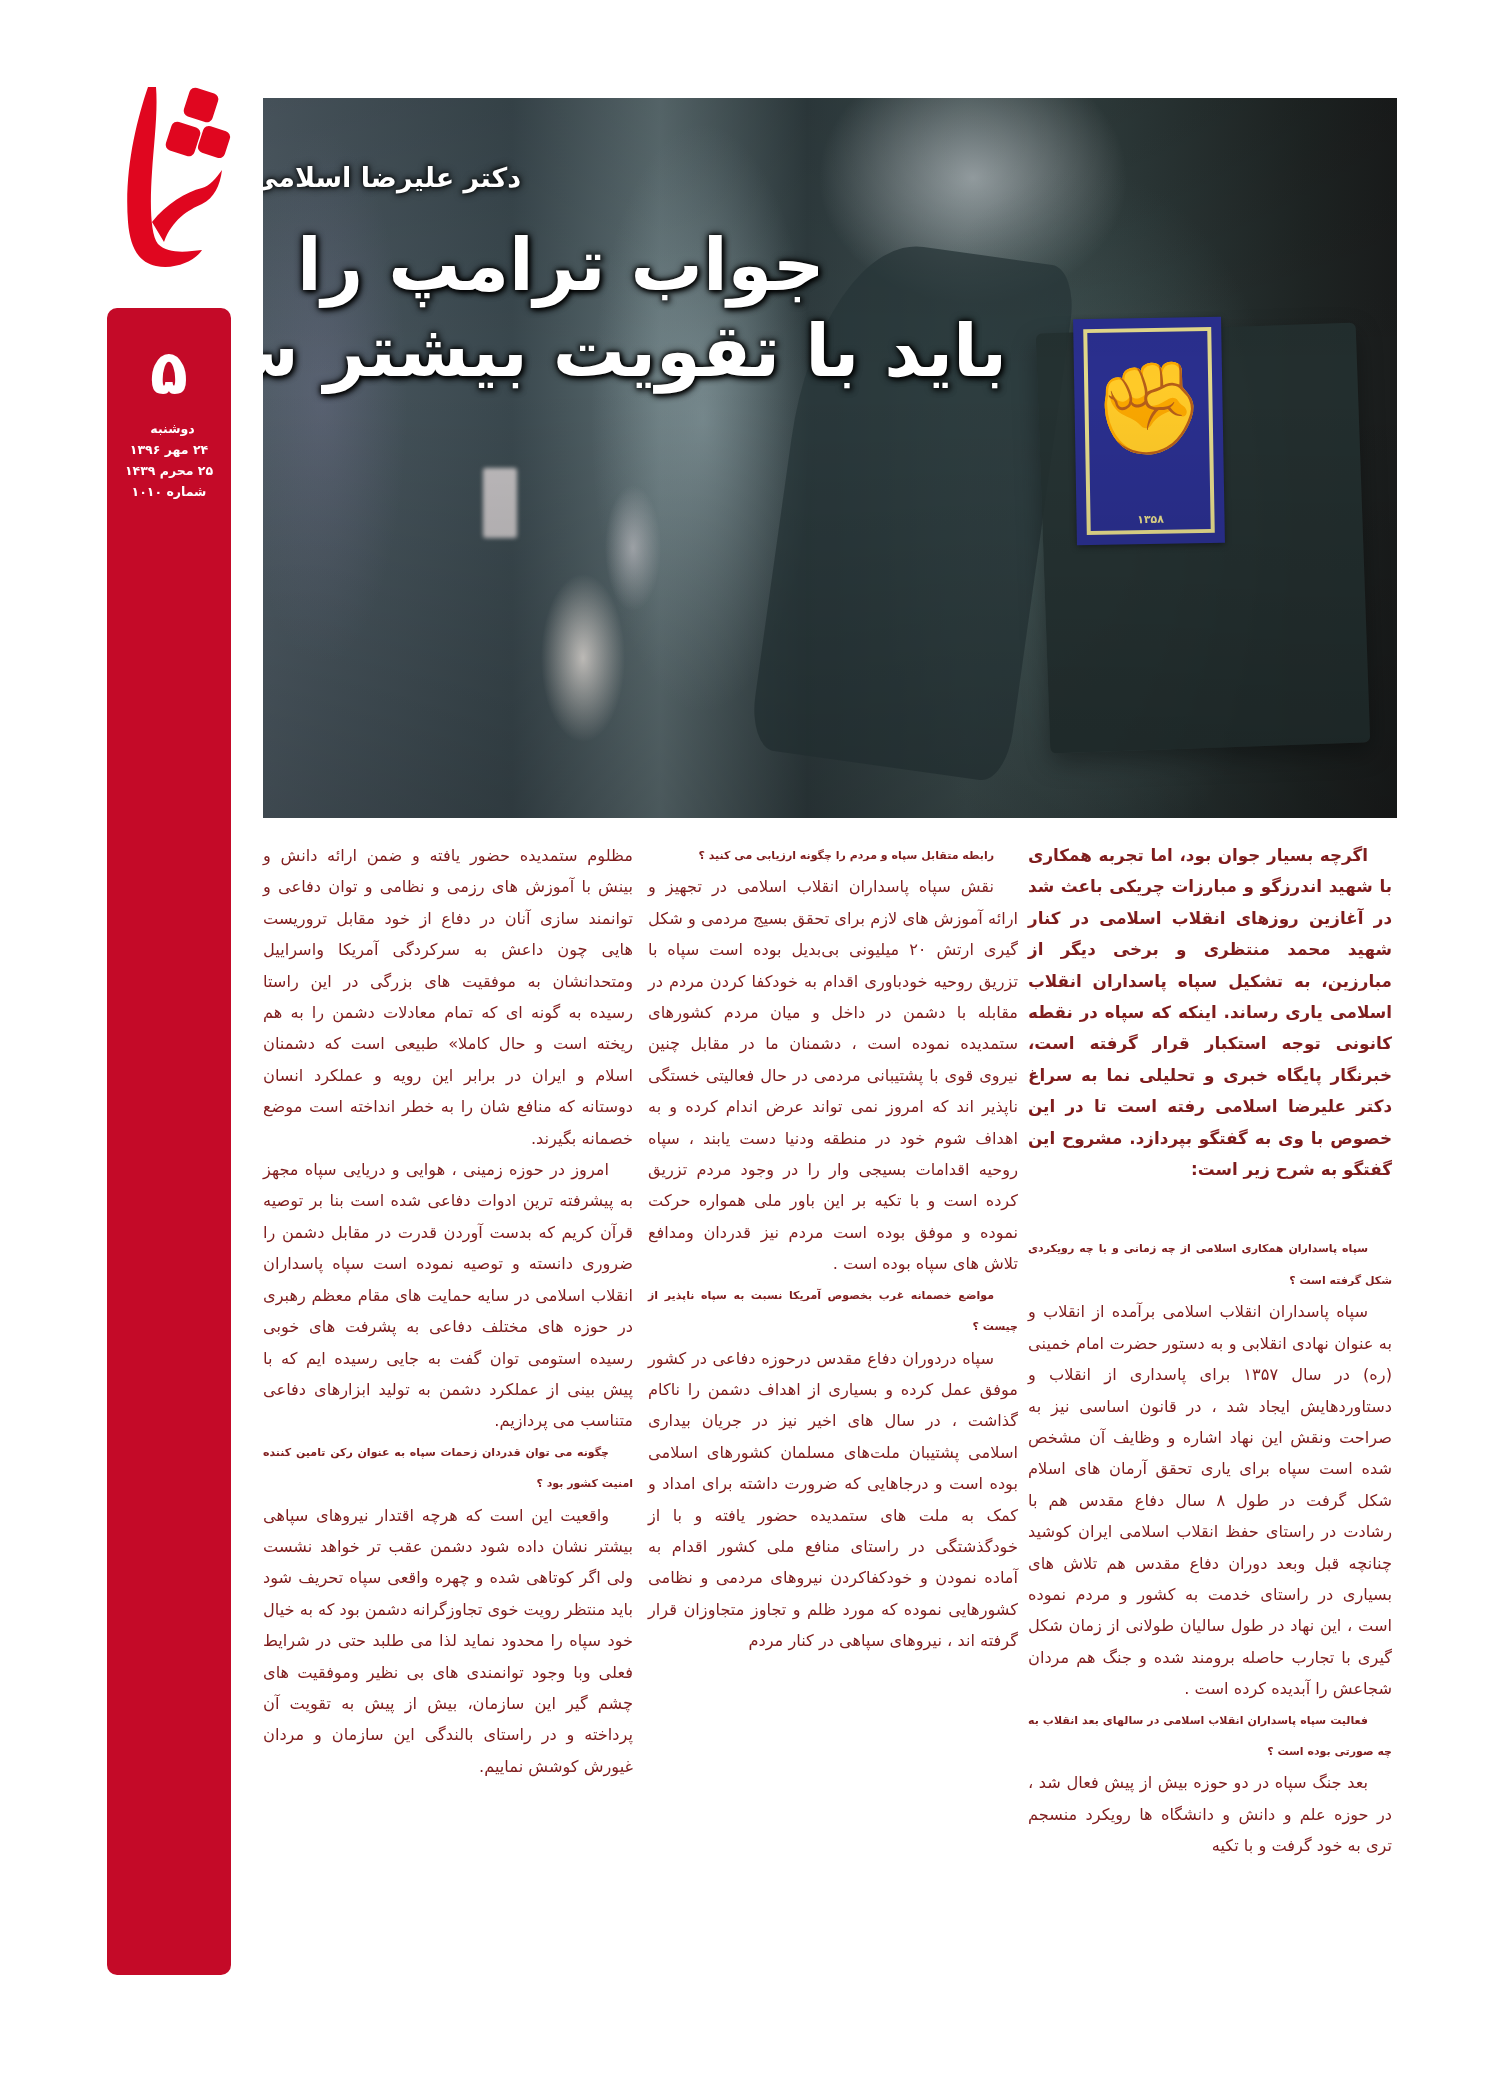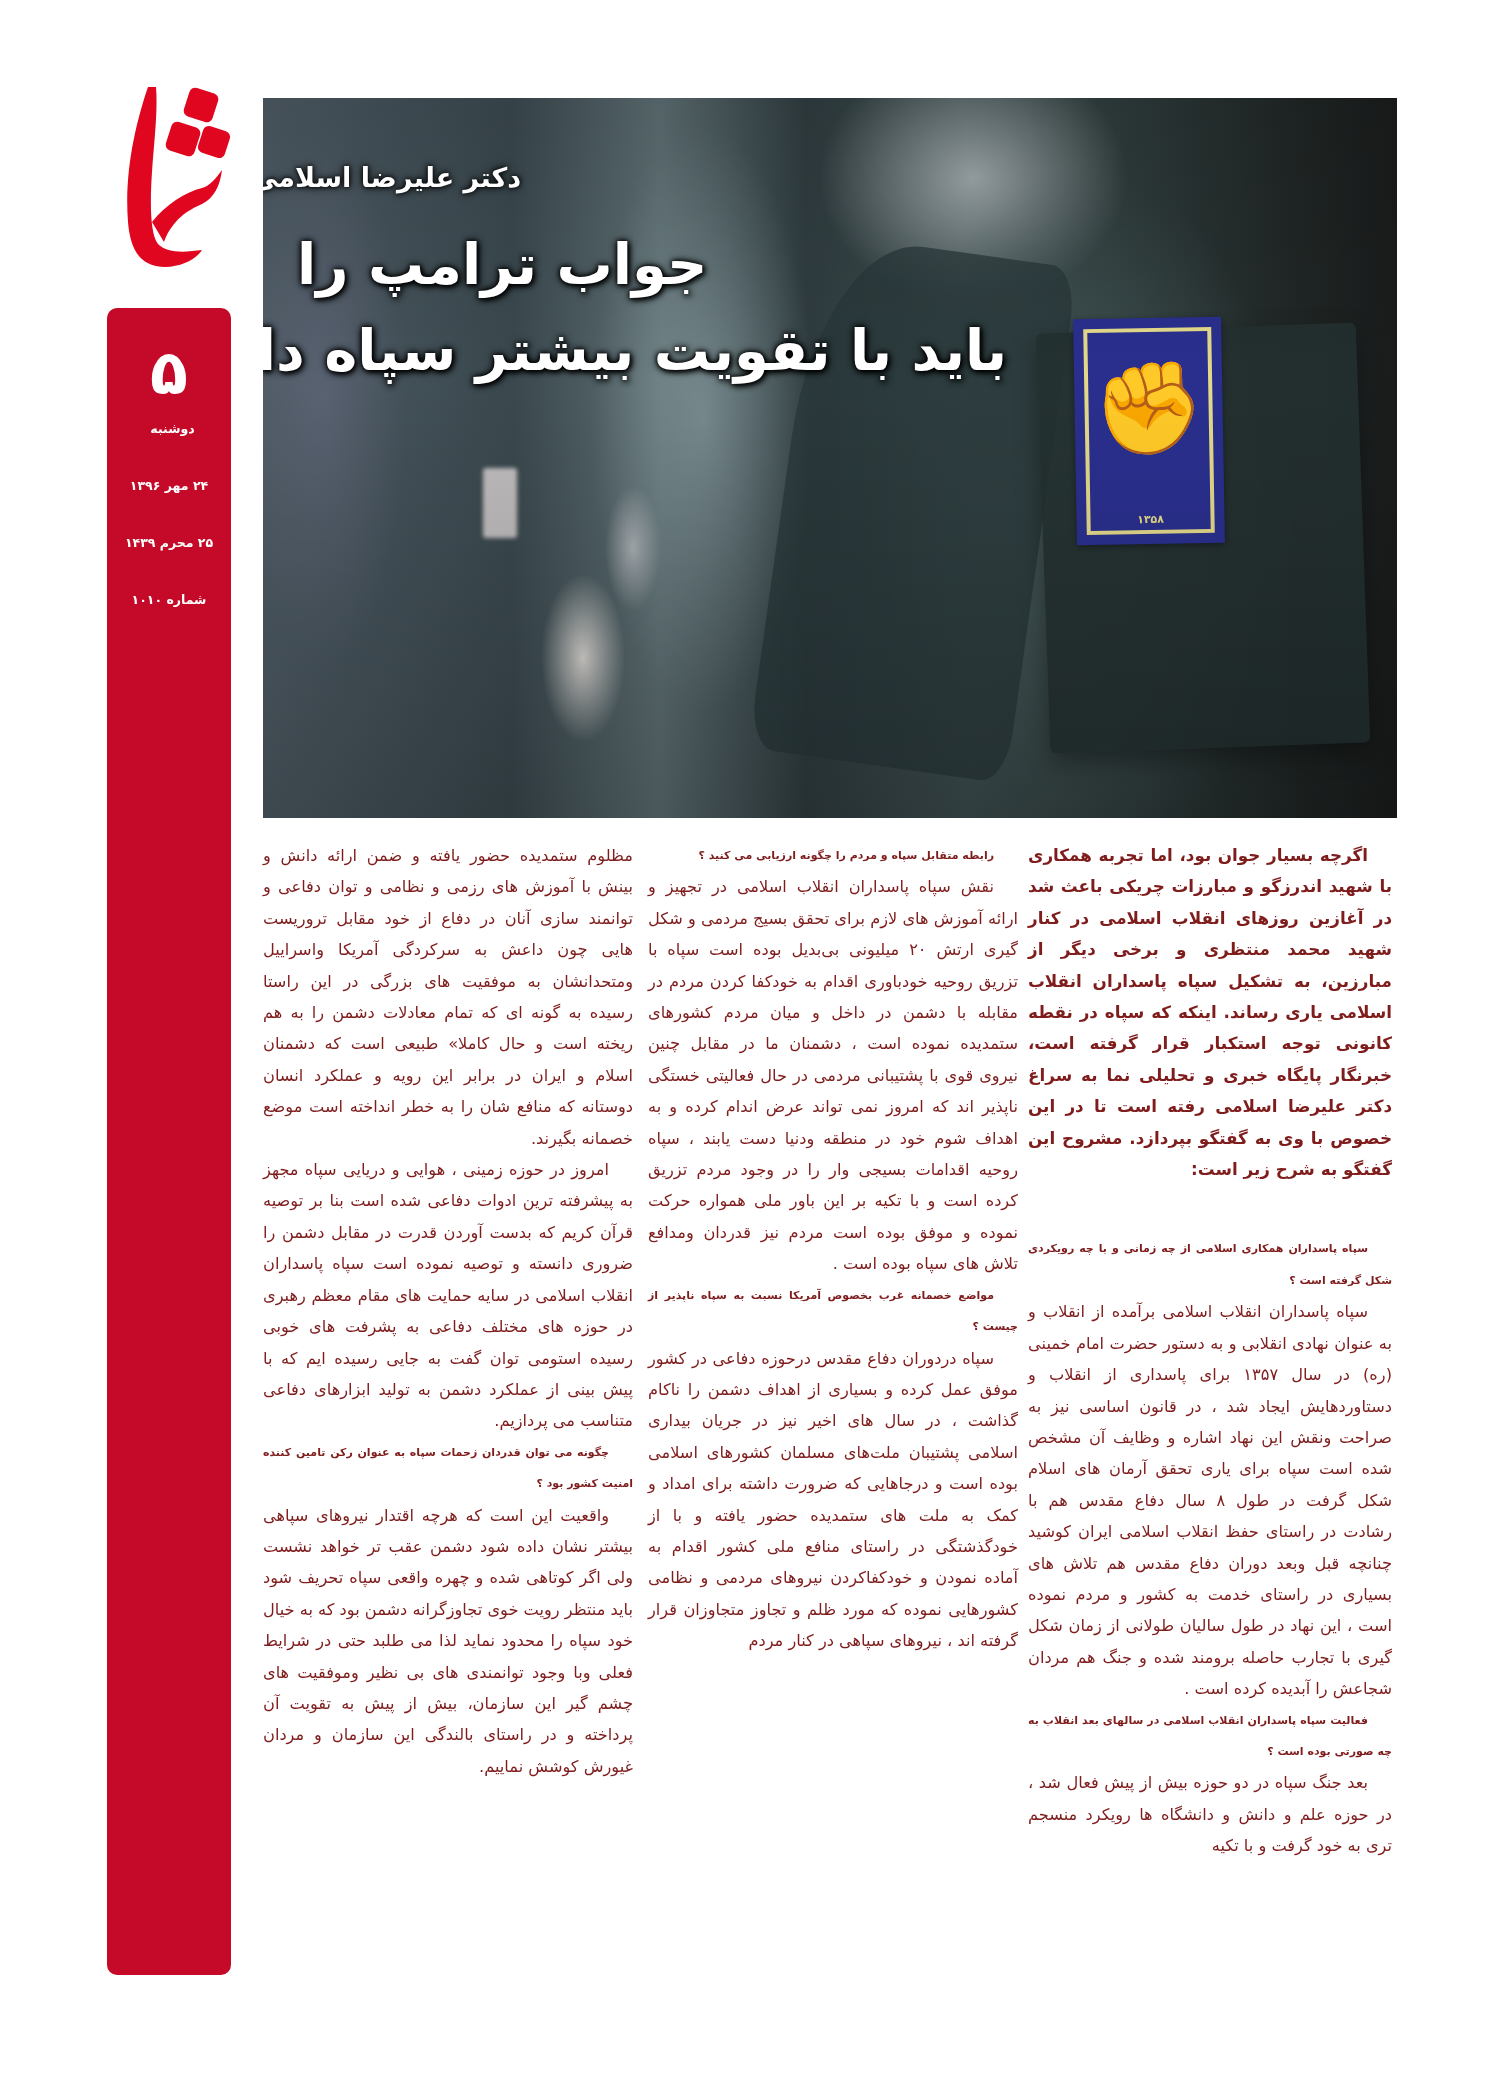--- a/index.html
+++ b/index.html
@@ -4,21 +4,21 @@
 <style>
   html, body { margin: 0; padding: 0; background: #ffffff; }
   body { width: 1500px; height: 2081px; position: relative; overflow: hidden; font-family: "DejaVu Sans", sans-serif; }
 
   
   .logo { position: absolute; left: 106px; top: 82px; width: 126px; height: 190px; }
 
   
   .sidebar { position: absolute; left: 107px; top: 308px; width: 124px; height: 1667px; background: #c40a28; border-radius: 10px; color: #fff; text-align: center; direction: rtl; }
   .page-num { margin-top: 30px; font-family: "DejaVu Sans", sans-serif; font-weight: bold; font-size: 62px; line-height: 70px; color: #fff; }
-  .meta-line { font-family: "DejaVu Sans", sans-serif; font-weight: bold; font-size: 12.5px; line-height: 21px; color: #fff; margin-top: 36px; }
+  .meta-line { font-family: "DejaVu Sans", sans-serif; font-weight: bold; font-size: 12.5px; line-height: 21px; color: #fff; }
   .meta-first { margin-top: 10px; padding-left: 7px; }
 
   
   .hero { position: absolute; left: 263px; top: 98px; width: 1134px; height: 720px; overflow: hidden;
     background:
       radial-gradient(ellipse 120px 380px at 60px 300px, rgba(120,120,150,0.35), transparent 70%),
       radial-gradient(ellipse 60px 120px at 320px 560px, rgba(230,225,220,0.9), transparent 70%),
       radial-gradient(ellipse 40px 90px at 370px 450px, rgba(200,200,205,0.7), transparent 70%),
       radial-gradient(ellipse 160px 420px at 440px 320px, rgba(150,170,175,0.55), transparent 70%),
       radial-gradient(ellipse 300px 500px at 820px 420px, rgba(70,90,90,0.9), transparent 70%),
@@ -28,21 +28,21 @@
   .hero-shade { position: absolute; inset: 0; background: linear-gradient(180deg, rgba(0,0,0,0.1), rgba(0,0,0,0) 40%, rgba(0,0,0,0.2)); }
   .collar { position: absolute; left: 520px; top: 150px; width: 260px; height: 520px; border-radius: 40% 10% 10% 10%; background: rgba(40,55,58,0.75); transform: rotate(8deg); }
   .pocket { position: absolute; left: 780px; top: 230px; width: 320px; height: 420px; background: rgba(35,48,48,0.9); border-radius: 6px; transform: rotate(-2deg); box-shadow: 0 10px 25px rgba(0,0,0,0.35); }
   .patch { position: absolute; left: 812px; top: 220px; width: 148px; height: 226px; background: #2a2f8e; transform: rotate(-1deg); box-shadow: 0 2px 6px rgba(0,0,0,0.4); }
   .patch-inner { position: absolute; left: 10px; top: 10px; right: 10px; bottom: 10px; border: 4px solid #e3d98a; }
   .patch-emblem { position: absolute; left: 0; right: 0; top: 35px; text-align: center; color: #e3d98a; font-size: 90px; line-height: 110px; }
   .patch-year { position: absolute; left: 0; right: 0; bottom: 18px; text-align: center; color: #e3d98a; font-size: 11px; font-weight: bold; }
   .badge-small { position: absolute; left: 220px; top: 370px; width: 34px; height: 70px; background: rgba(235,225,225,0.75); border-radius: 3px; filter: blur(2px); }
 
   .kicker { position: absolute; right: 876px; top: 64px; color: #fff; font-family: "DejaVu Sans", sans-serif; font-weight: bold; font-size: 27px; direction: rtl; text-shadow: 0 0 4px #000, 0 0 8px #000; white-space: nowrap; }
-  .headline { position: absolute; left: 24px; top: 124px; width: 720px; color: #fff; direction: rtl; text-align: left; font-family: "DejaVu Sans", sans-serif; font-weight: bold; font-size: 56px; line-height: 86px; text-shadow: 0 0 4px #000, 0 0 8px #000, 2px 2px 6px #000; }
+  .headline { position: absolute; left: 24px; top: 124px; width: 720px; color: #fff; direction: rtl; text-align: left; font-family: "DejaVu Sans", sans-serif; font-weight: bold; font-size: 72px; line-height: 86px; text-shadow: 0 0 4px #000, 0 0 8px #000, 2px 2px 6px #000; }
   .headline div { white-space: nowrap; }
   .headline .l1 { padding-left: 10px; }
 
   
   .col { position: absolute; top: 840px; direction: rtl; text-align: justify; font-family: "DejaVu Sans", sans-serif; font-size: 16.2px; line-height: 31.4px; color: #7f1d1d; }
   .col-right { left: 1028px; width: 364px; }
   .col-mid { left: 648px; width: 370px; }
   .col-left { left: 263px; width: 370px; }
   .col p { margin: 0; text-indent: 24px; }
   .col p.noindent { text-indent: 0; }

